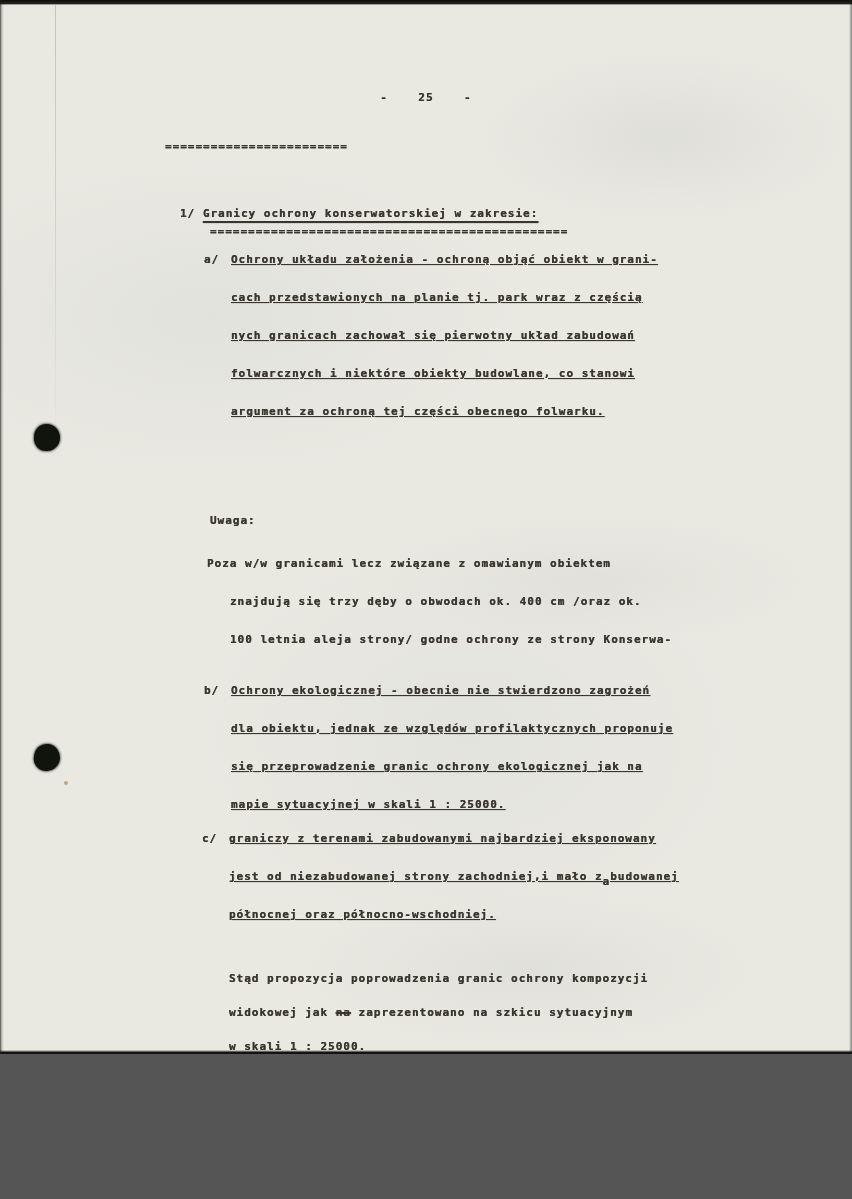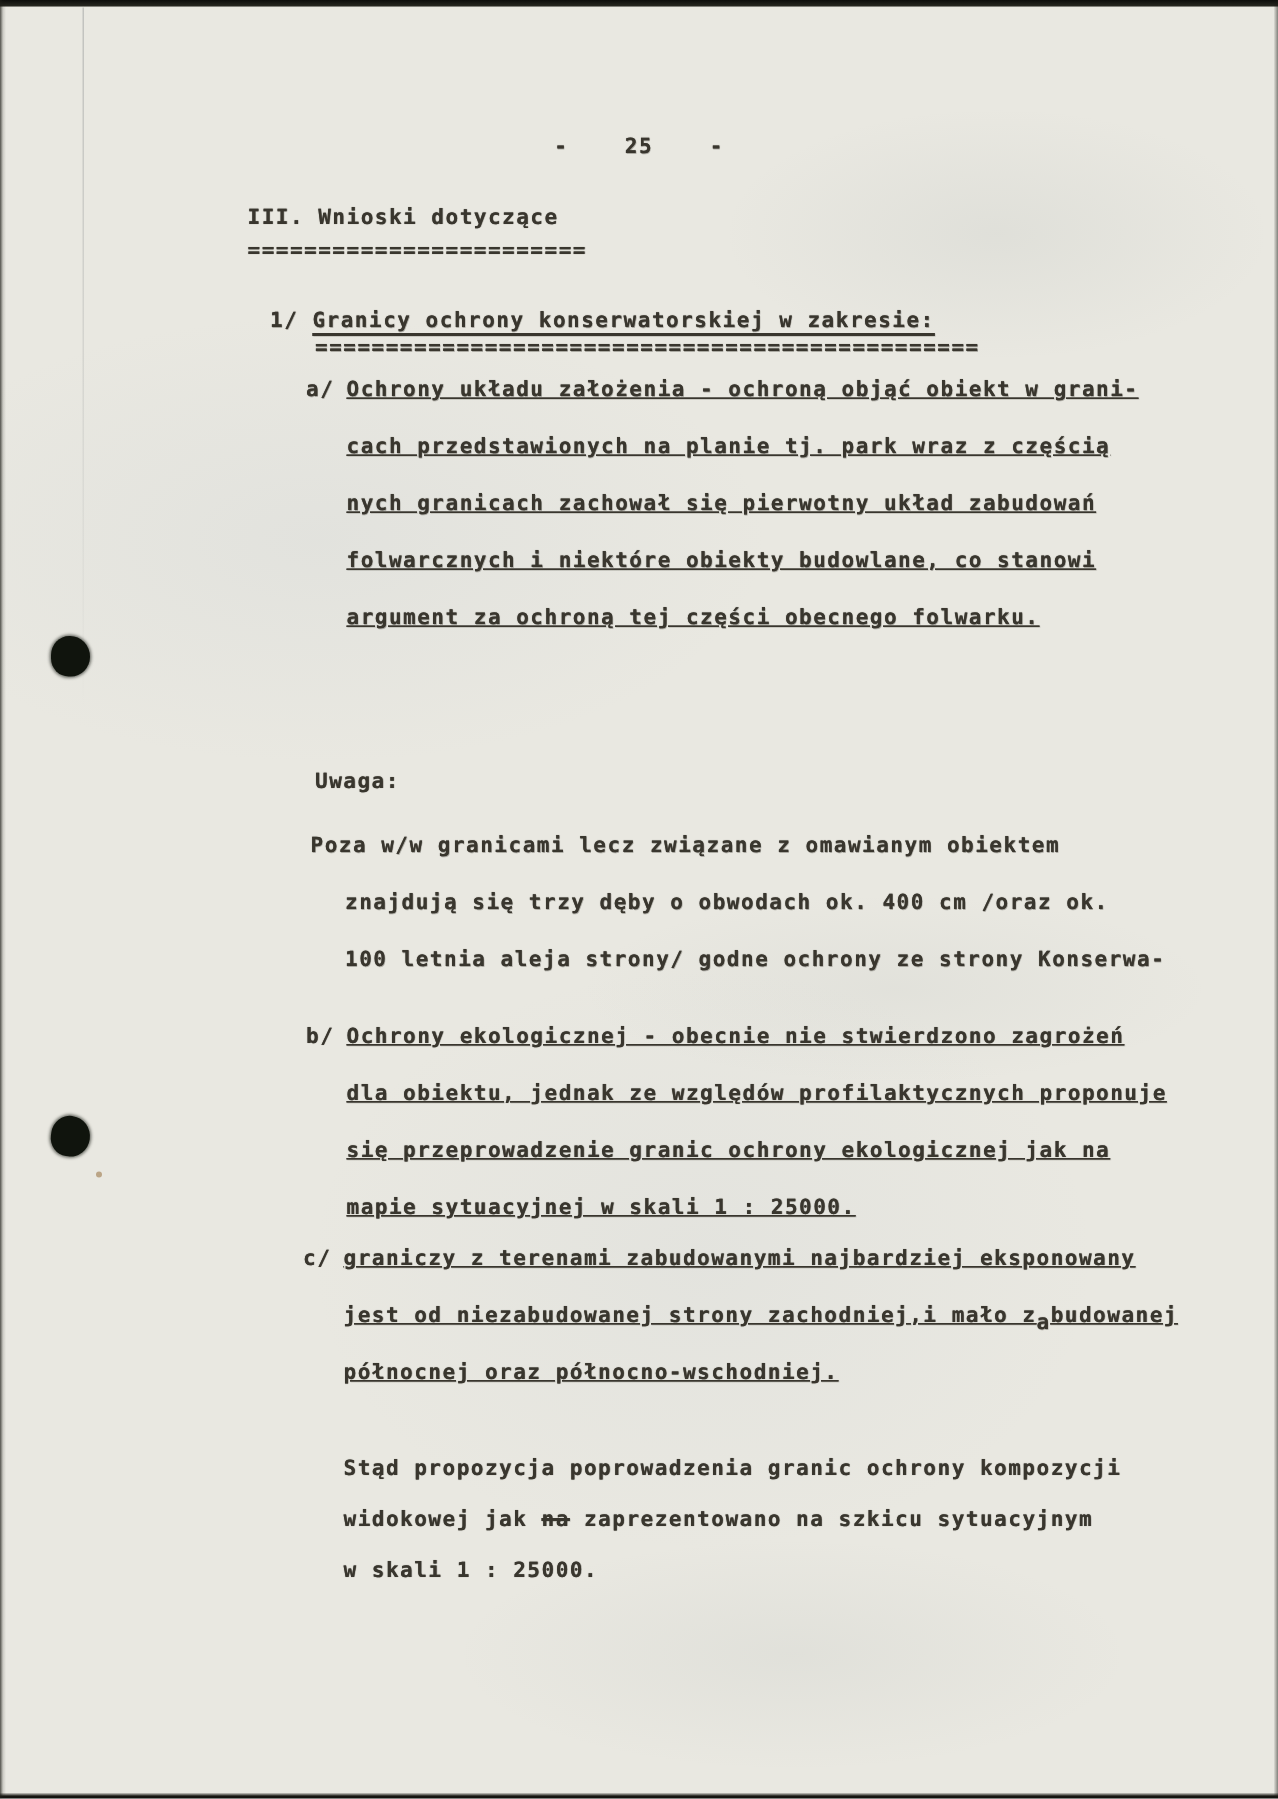--- a/index.html
+++ b/index.html
@@ -1,27 +1,27 @@
 <!DOCTYPE html>
 <html><head>
 <meta charset="utf-8">
 <style>
   html,body{margin:0;padding:0;background:#555;}
   .page{
-    position:relative;width:852px;height:1199px;overflow:hidden;
+    position:relative;width:852px;height:1054px;overflow:hidden;
     background:
       radial-gradient(ellipse 260px 120px at 78% 13%, rgba(140,150,150,0.10), transparent 70%),
       radial-gradient(ellipse 300px 90px at 70% 55%, rgba(140,150,150,0.08), transparent 70%),
       radial-gradient(ellipse 320px 110px at 62% 92%, rgba(140,150,150,0.09), transparent 70%),
       radial-gradient(ellipse 400px 200px at 25% 30%, rgba(175,185,196,0.12), transparent 75%),
       radial-gradient(ellipse 350px 260px at 55% 70%, rgba(175,185,196,0.10), transparent 75%),
       #e9e8e1;
     font-family:"DejaVu Sans Mono","Liberation Mono",monospace;
     font-weight:700;
-    font-size:14px;
+    font-size:11px;
     color:#39362e;
     letter-spacing:1px;
   }
   .t{white-space:pre;text-shadow:0 0 0.5px rgba(57,54,46,0.85),0.4px 0.4px 0 rgba(57,54,46,0.3);}
   .abs{position:absolute;}
   .lh{line-height:38px;}
   .marker{position:absolute;left:0;top:0;}
   .ind{padding-left:27px;text-decoration:underline;}
   .page-number{top:88px;left:0;width:100%;text-align:center;line-height:20px;}
   .heading{left:165px;top:135px;line-height:20px;}
@@ -58,21 +58,20 @@
   <div class="abs edge-left"></div>
   <div class="abs edge-right"></div>
   <div class="abs crease"></div>
   <div class="abs punch punch1"></div>
   <div class="abs punch punch2"></div>
   <div class="abs speck"></div>
 
   <div class="abs t page-number">-    25    -</div>
 
   <div class="abs heading">
-    <div class="t">III. Wnioski dotyczące</div>
     <div class="t heading-underline">========================</div>
   </div>
 
   <div class="abs item1">
     <div>
       <span class="t">1/ </span><span class="t title">Granicy ochrony konserwatorskiej w zakresie:</span>
     </div>
     <div class="t item1-underline">===============================================</div>
   </div>
 

